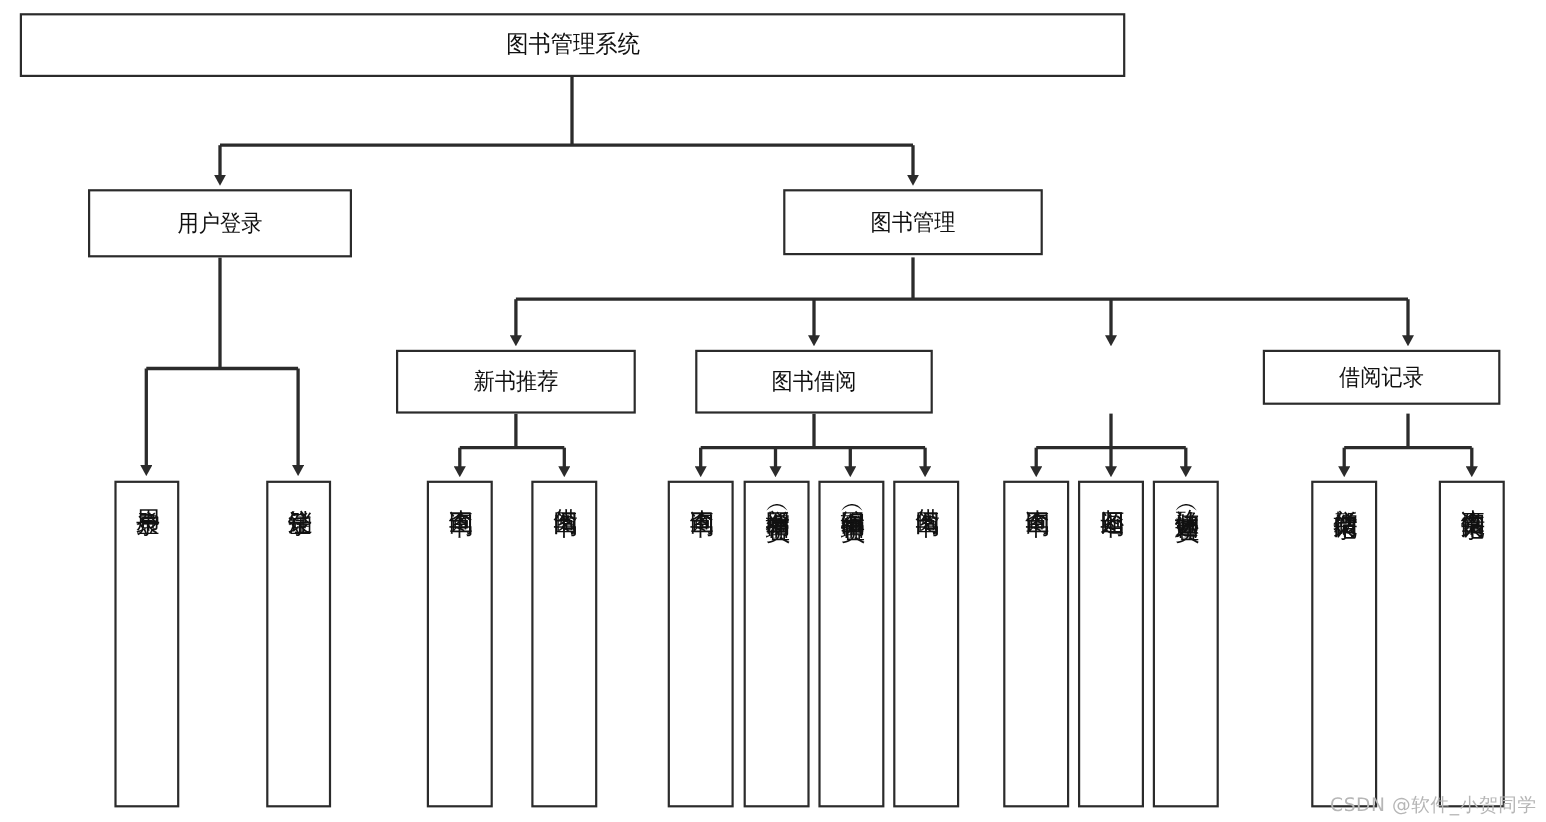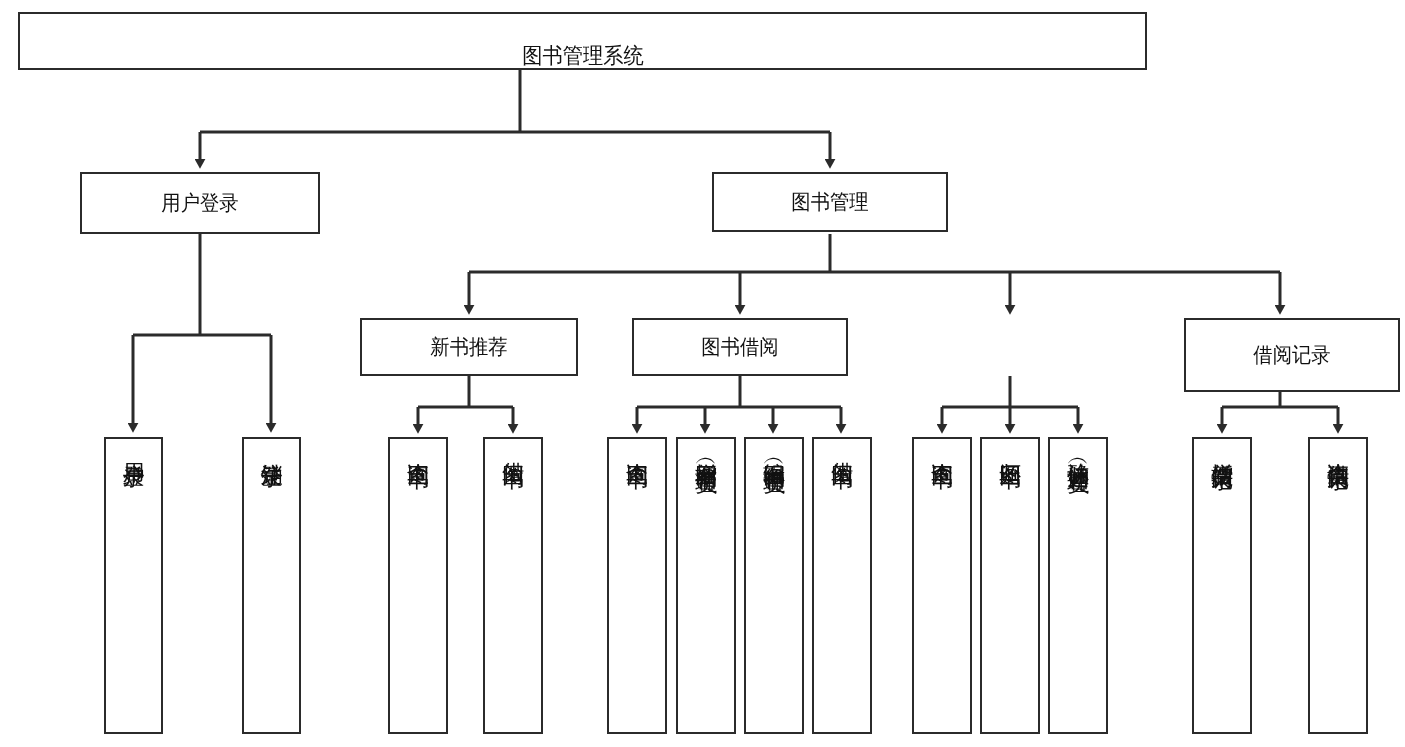--- a/index.html
+++ b/index.html
@@ -122,38 +122,38 @@
       <path d="M1010,407 L1010,425" marker-end="url(#arw)"></path>
       <path d="M1078,407 L1078,425" marker-end="url(#arw)"></path>
 
       <path d="M1280,376 L1280,407"></path>
       <path d="M1222,407 L1338,407"></path>
       <path d="M1222,407 L1222,425" marker-end="url(#arw)"></path>
       <path d="M1338,407 L1338,425" marker-end="url(#arw)"></path>
     </g>
   </svg>
 
-  <div class="node h root" style="left:18px; top:12px; width:1129px; height:58px;align-items:flex-end;">
+  <div class="node h root" style="left:18px; top:12px; width:1005px; height:58px;">
     <span class="label">图书管理系统</span>
   </div>
 
   <div class="node h" style="left:80px; top:172px; width:240px; height:62px;">
     <span class="label">用户登录</span>
   </div>
   <div class="node h" style="left:712px; top:172px; width:236px; height:60px;">
     <span class="label">图书管理</span>
   </div>
 
   <div class="node h" style="left:360px; top:318px; width:218px; height:58px;">
     <span class="label">新书推荐</span>
   </div>
   <div class="node h" style="left:632px; top:318px; width:216px; height:58px;">
     <span class="label">图书借阅</span>
   </div>
-  <div class="node h" style="left:1184px; top:318px; width:216px; height:74px;font-family:Liberation Serif, serif;">
+  <div class="node h" style="left:1148px; top:318px; width:216px; height:50px;font-family:Liberation Serif, serif;">
     <span class="label">借阅记录</span>
   </div>
 
   <div class="node v" style="left:104px; top:437px; width:59px; height:297px;">
     <span class="label">用户登录</span>
   </div>
   <div class="node v" style="left:242px; top:437px; width:59px; height:297px;">
     <span class="label">注销登录</span>
   </div>
 
@@ -187,14 +187,15 @@
     <span class="label">确认归还（管理员）</span>
   </div>
 
   <div class="node v" style="left:1192px; top:437px; width:60px; height:297px;">
     <span class="label">新增借阅记录</span>
   </div>
   <div class="node v" style="left:1308px; top:437px; width:60px; height:297px;">
     <span class="label">查询借阅记录</span>
   </div>
 
+  <div class="watermark">CSDN @软件_小贺同学</div>
 
 </div>
 
 </body></html>

